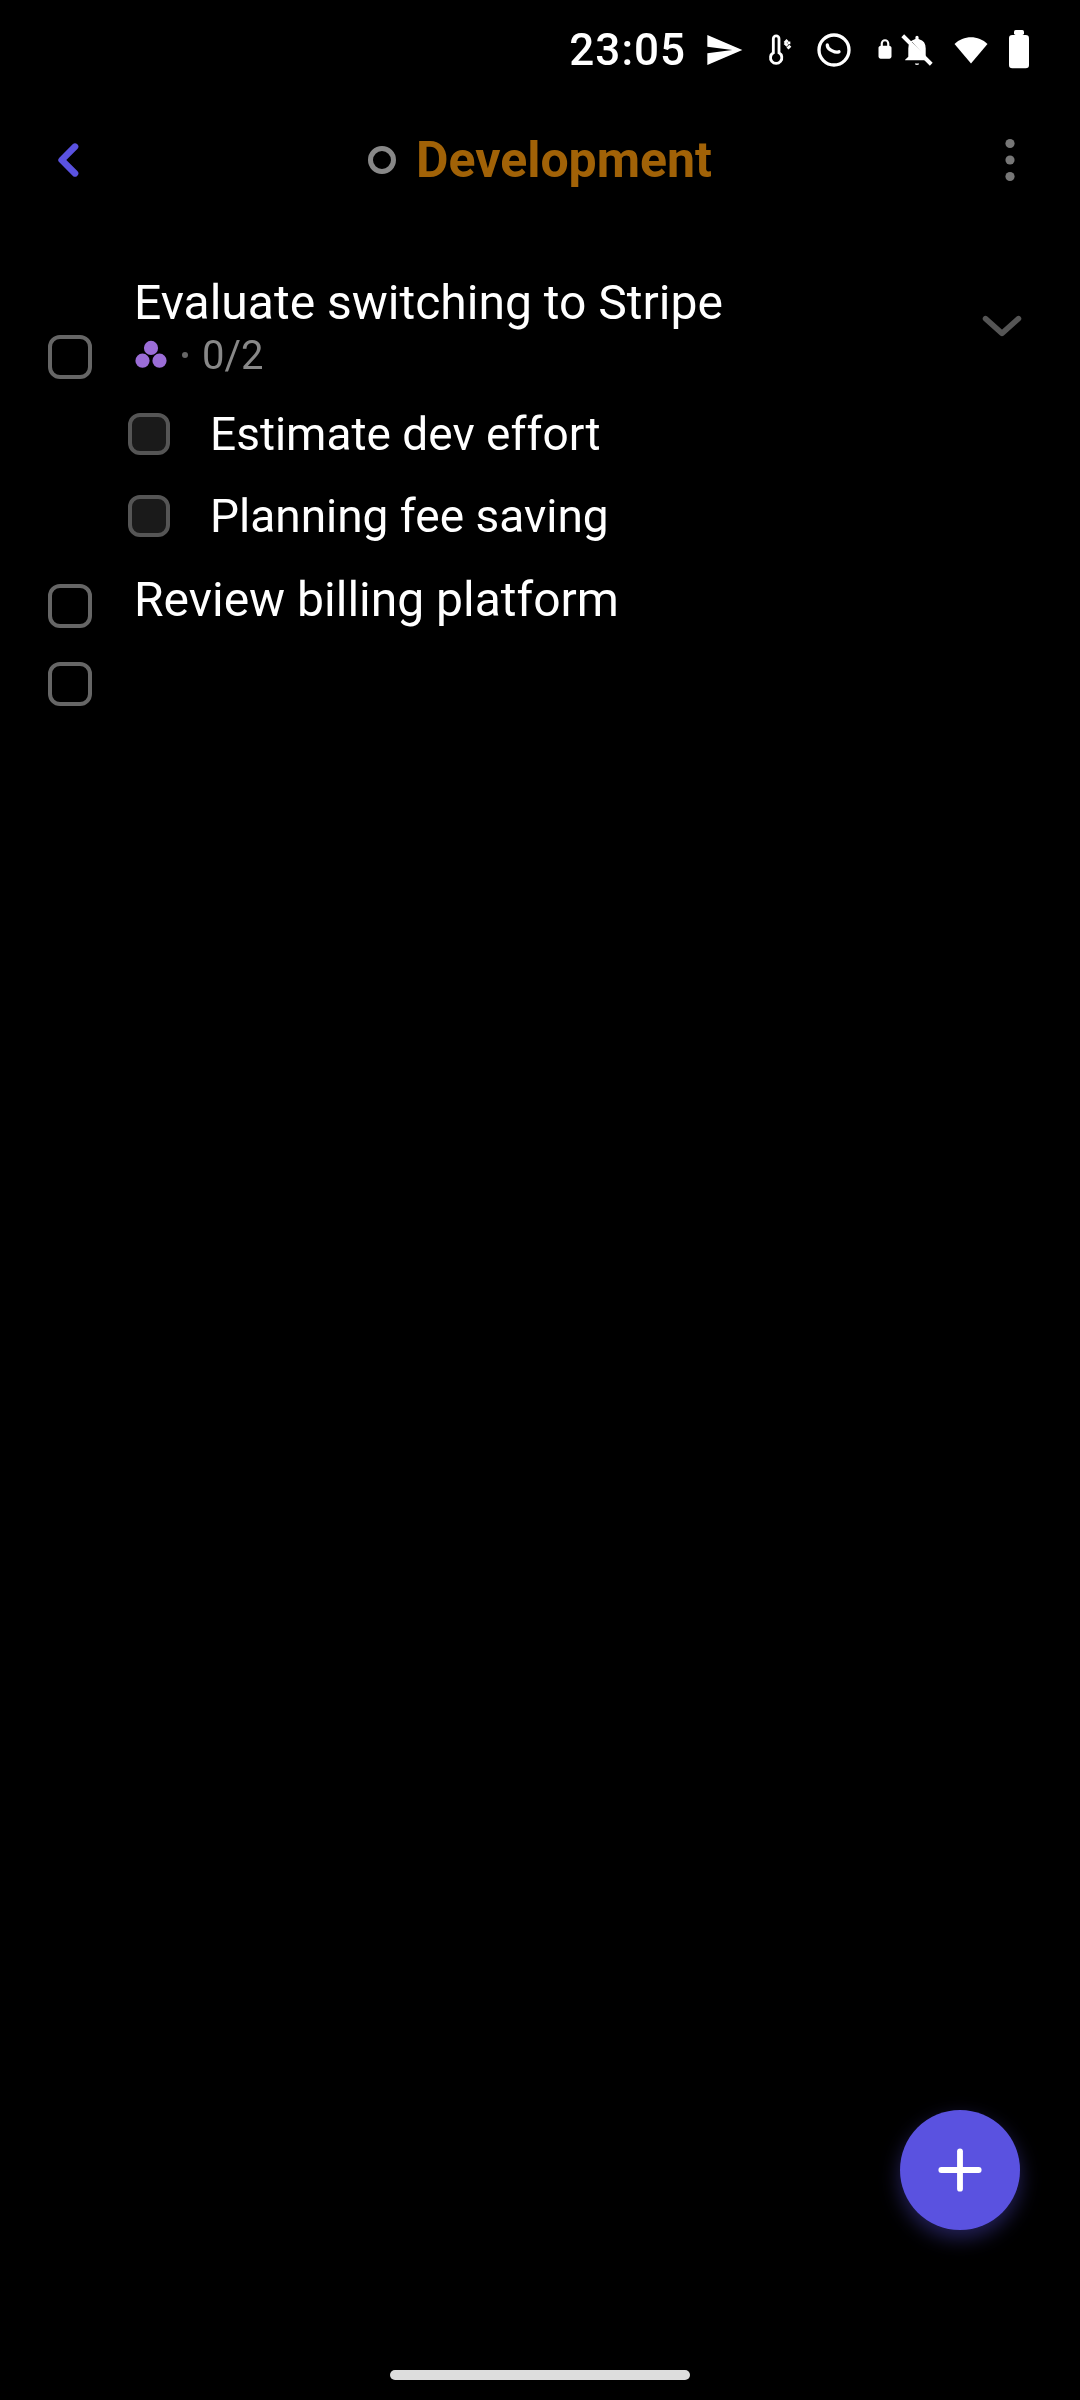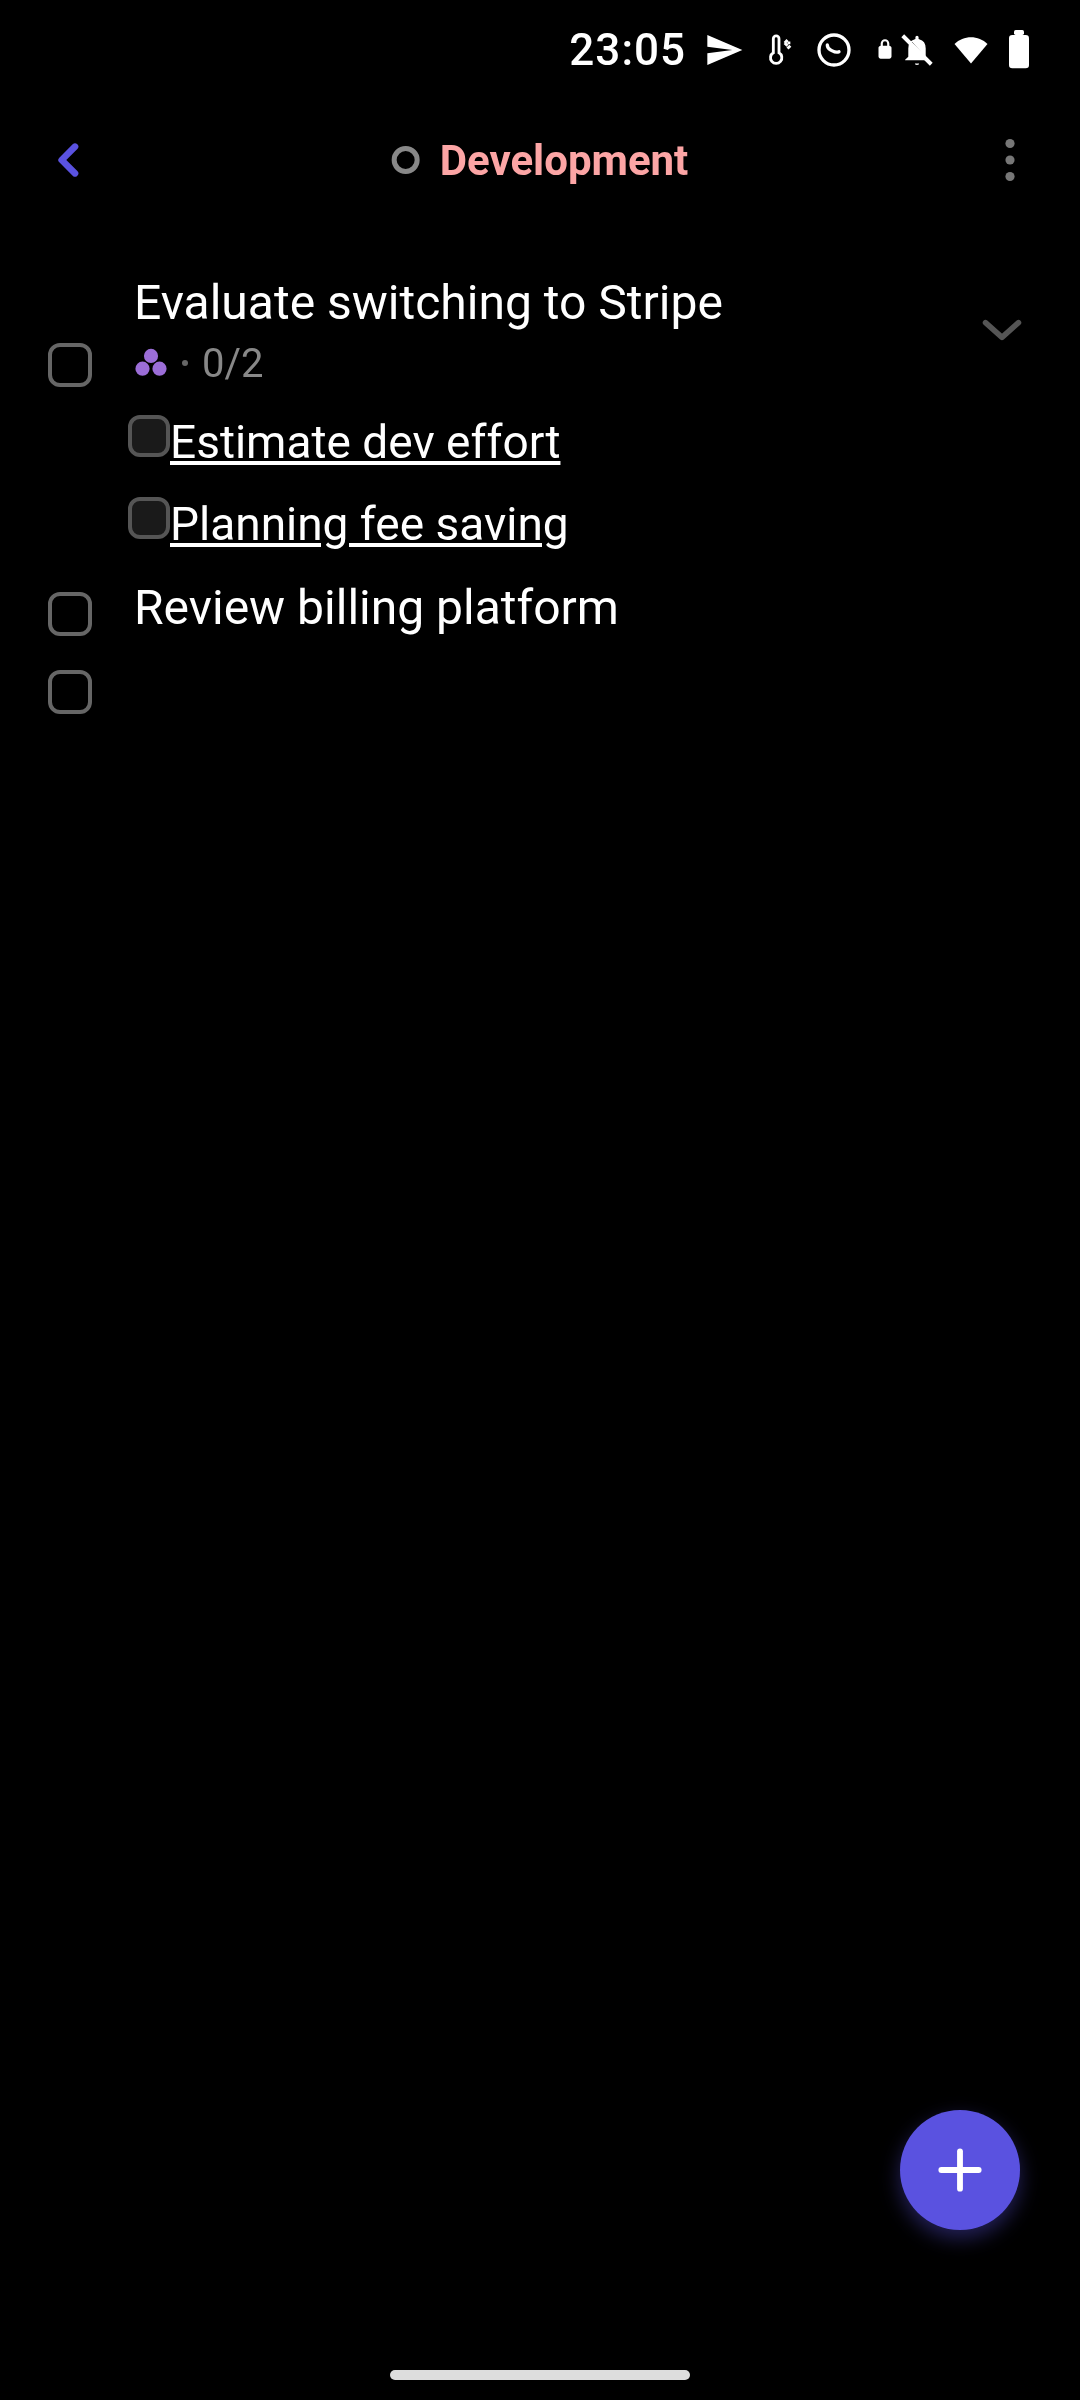--- a/index.html
+++ b/index.html
@@ -8,36 +8,36 @@
   .status-bar { height: 100px; display: flex; align-items: center; justify-content: flex-end; padding: 0 48px; }
   .status-left { display: flex; align-items: center; gap: 18px; }
   .status-time { font-size: 44px; font-weight: 500; letter-spacing: 1px; }
   .status-right { display: flex; align-items: center; gap: 14px; }
   .status-icon { display: inline-flex; align-items: center; justify-content: center; }
   
   .top-bar { height: 120px; display: flex; align-items: center; padding: 0 40px; position: relative; }
   .back-btn { width: 60px; height: 60px; display: flex; align-items: center; justify-content: center; }
   .title-wrap { position: absolute; left: 50%; transform: translateX(-50%); display: flex; align-items: center; gap: 20px; }
   .title-circle { width: 28px; height: 28px; border: 5px solid #888; border-radius: 50%; }
-  .title-text { font-size: 42px; font-weight: 700; color: #fca5a5; }
+  .title-text { font-size: 50px; font-weight: 700; color: #a16207; }
   .more-btn { position: absolute; right: 40px; width: 60px; height: 60px; display: flex; align-items: center; justify-content: center; }
   
   .task-list { padding: 40px 48px 0 48px; }
   .task-row { display: flex; align-items: flex-end; gap: 42px; padding: 14px 0; }
   .task-checkbox { width: 44px; height: 44px; border: 4px solid #666; border-radius: 12px; flex-shrink: 0; margin-top: 6px; }
   .task-content { flex: 1; display: flex; flex-direction: column; }
   .task-title { font-size: 48px; font-weight: 400; color: #fff; line-height: 1.2; }
-  .task-meta { display: flex; align-items: center; gap: 14px; margin-top: 8px; }
+  .task-meta { display: flex; align-items: center; gap: 14px; margin-top: 0; }
   .task-tag-icon { display: inline-flex; }
   .meta-dot { width: 6px; height: 6px; background: #666; border-radius: 50%; }
   .task-count { font-size: 40px; color: #888; }
   .expand-btn { width: 60px; height: 60px; display: flex; align-items: center; justify-content: center; align-self: center; }
   
   .subtask-list { padding-left: 80px; }
-  .subtask-row { display: flex; padding: 14px 0; text-decoration: underline; }
+  .subtask-row { display: flex; align-items: center; gap: 40px; padding: 14px 0; }
   .subtask-checkbox { width: 42px; height: 42px; border: 4px solid #555; border-radius: 12px; background: #1a1a1a; flex-shrink: 0; }
   .subtask-title { font-size: 46px; font-weight: 400; color: #fff; }
   
   .fab { position: absolute; right: 60px; bottom: 170px; width: 120px; height: 120px; border-radius: 50%; background: #5a52e0; display: flex; align-items: center; justify-content: center; box-shadow: 0 8px 20px rgba(90,82,224,0.4); }
   
   .home-indicator { position: absolute; bottom: 20px; left: 50%; transform: translateX(-50%); width: 300px; height: 10px; background: #ddd; border-radius: 10px; }
 </style>
 </head>
 <body>
 

